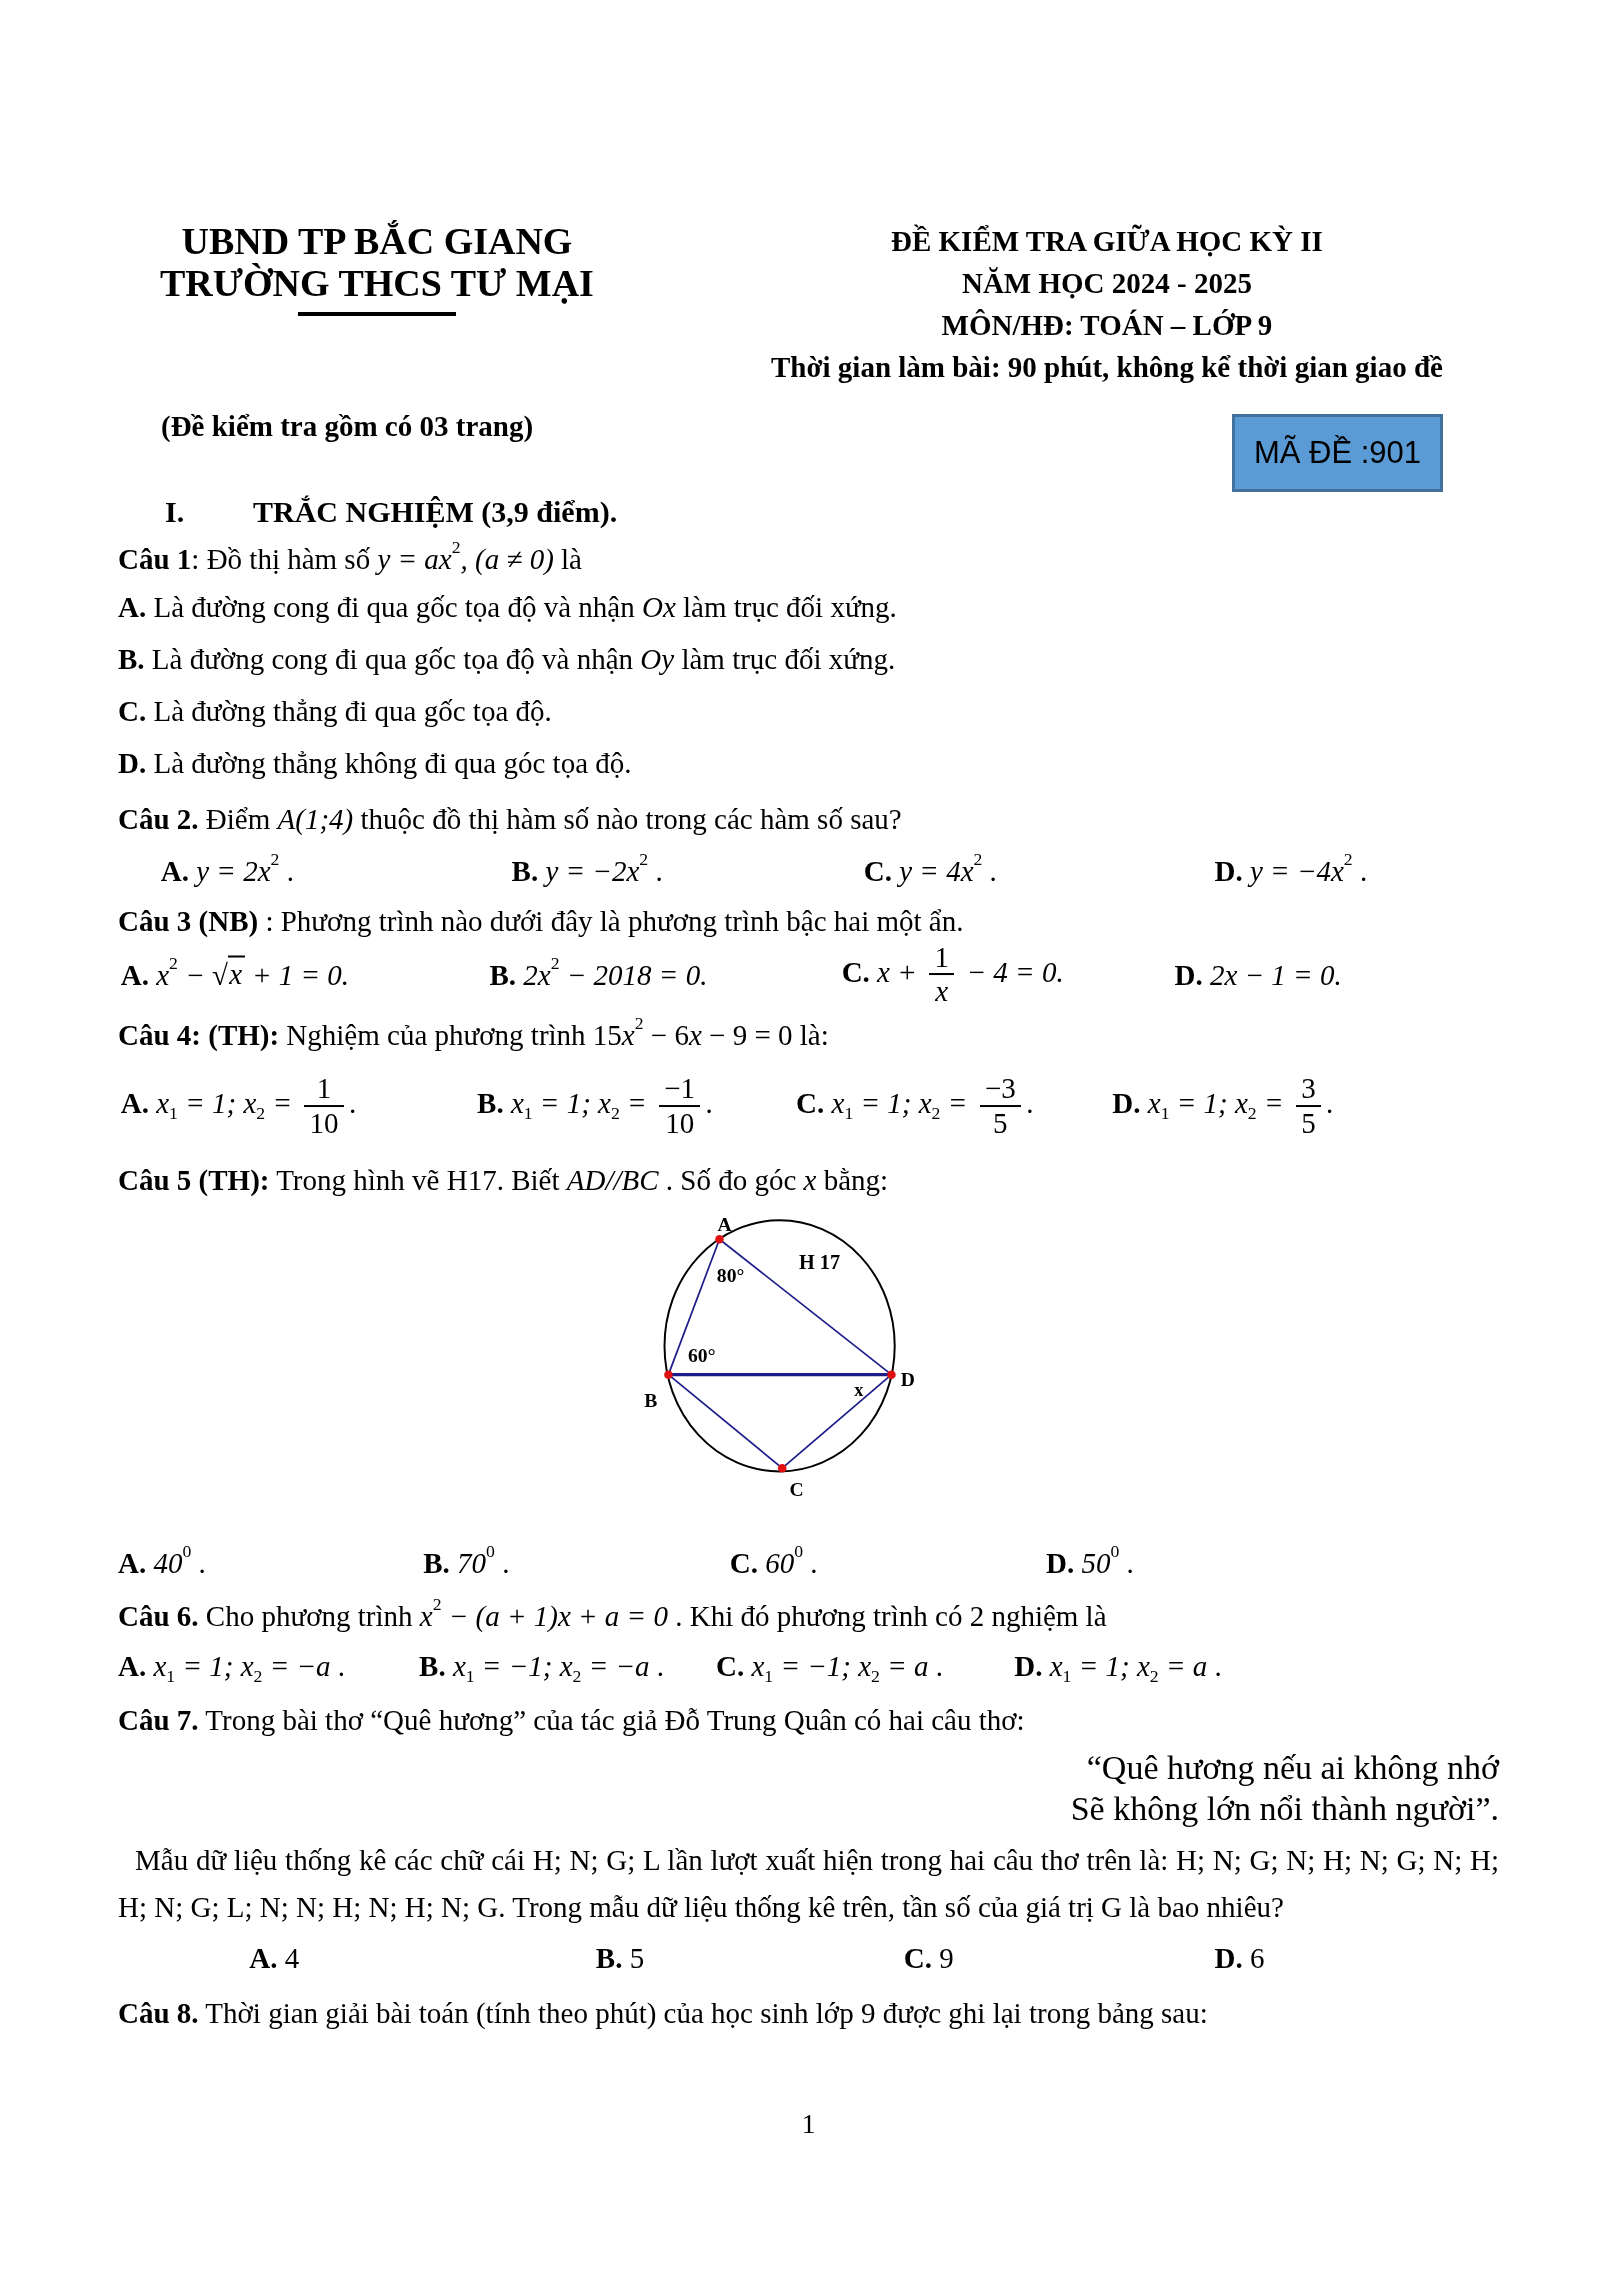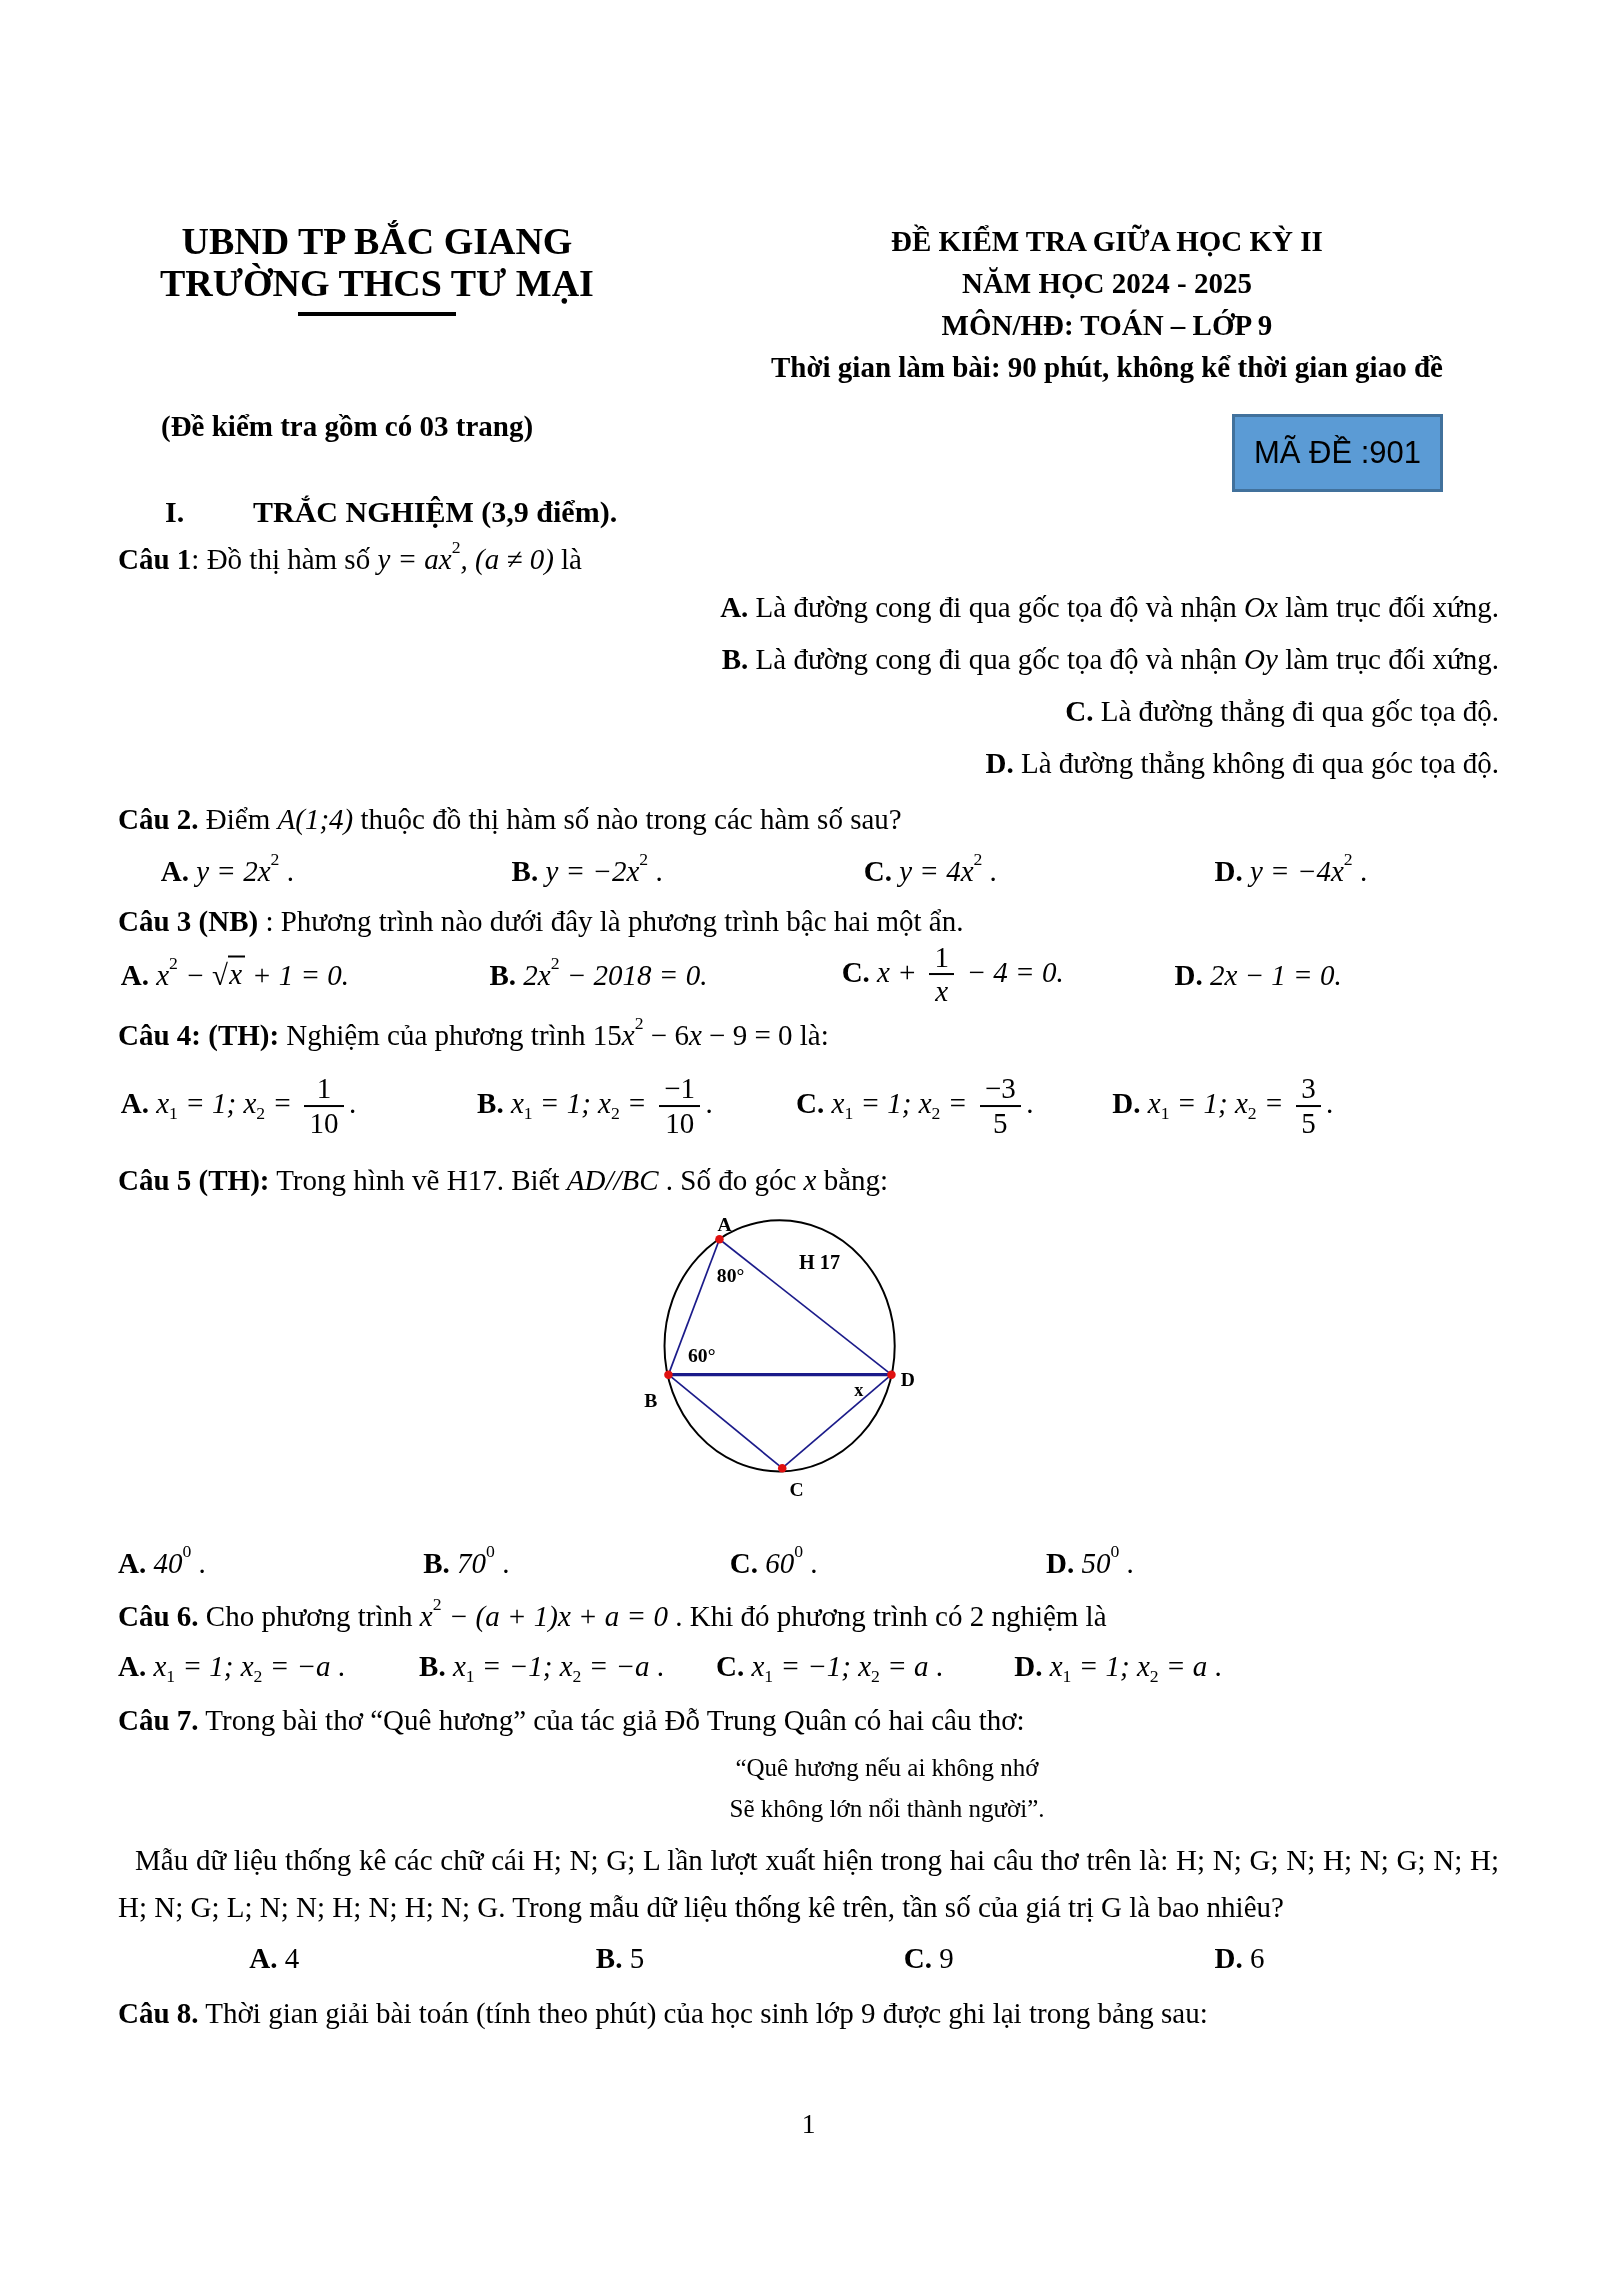--- a/index.html
+++ b/index.html
@@ -18,42 +18,42 @@
   .badge{
     position:absolute;left:1232px;top:414px;width:211px;height:78px;box-sizing:border-box;
     background:var(--badge-bg,#5b9bd5);border:3.9px solid var(--badge-border,#41719c);
     color:#000000;font-family:"Liberation Sans","DejaVu Sans",sans-serif;font-size:31px;
     display:flex;align-items:center;justify-content:center;white-space:nowrap;
   }
   .sec{margin:48px 0 0 47px;font-size:30px;font-weight:bold;display:flex;}
   .sec-num{width:88px;}
   
   .stem{font-size:29px;line-height:43px;}
-  .optline{font-size:29px;line-height:52px;text-align:right;}
+  .optline{font-size:29px;line-height:52px;}
   .optrow{position:relative;font-size:29px;}
   .optrow .opt{position:absolute;top:50%;transform:translateY(-50%);white-space:nowrap;}
   .sg-b{font-weight:bold;}
   .sg-i{font-style:italic;}
   .sg-r{font-style:normal;}
   .sg-sup{font-size:17.7px;vertical-align:15.7px;line-height:0;}
   .sg-sub{font-size:17.7px;vertical-align:-6.5px;line-height:0;}
   .frac{display:inline-block;vertical-align:middle;text-align:center;margin:0 5.2px;}
   .fr-n{display:block;line-height:1.08;padding:0 5.2px;}
   .fr-d{display:block;line-height:1.08;padding:1.3px 5.2px 0;border-top:2px solid #000;}
   .sq{display:inline-block;white-space:nowrap;}
   .sq-rad{font-style:normal;}
   .sq-bar{font-style:italic;border-top:2px solid #000;padding:0.7px 2.6px 0 1.3px;}
   
   .fig{margin:0 0 0 471px;line-height:0;}
   .fig text{font-family:"Liberation Serif","DejaVu Serif",serif;font-weight:bold;fill:#000;}
   .fig-chord{stroke:var(--fig-line,#1b1b8a);stroke-width:2.6;fill:none;}
   .fig-chord-bold{stroke:var(--fig-line,#1b1b8a);stroke-width:5;fill:none;}
   .fig-dot{fill:var(--fig-dot,#e01010);}
   
-  .poem{text-align:center;margin-left:157px;font-size:25px;line-height:41px;}
+  .poem{text-align:right;margin-left:157px;font-size:34px;line-height:41px;}
   .para{font-size:29px;line-height:47px;text-align:justify;text-indent:17px;margin-top:7.9px;}
   .pageno{text-align:center;font-size:27.5px;margin-top:73px;}
 </style>
 </head>
 <body>
 
 <div class="sheet">
 
   <div class="hdr">
     <div class="hdr-left">

